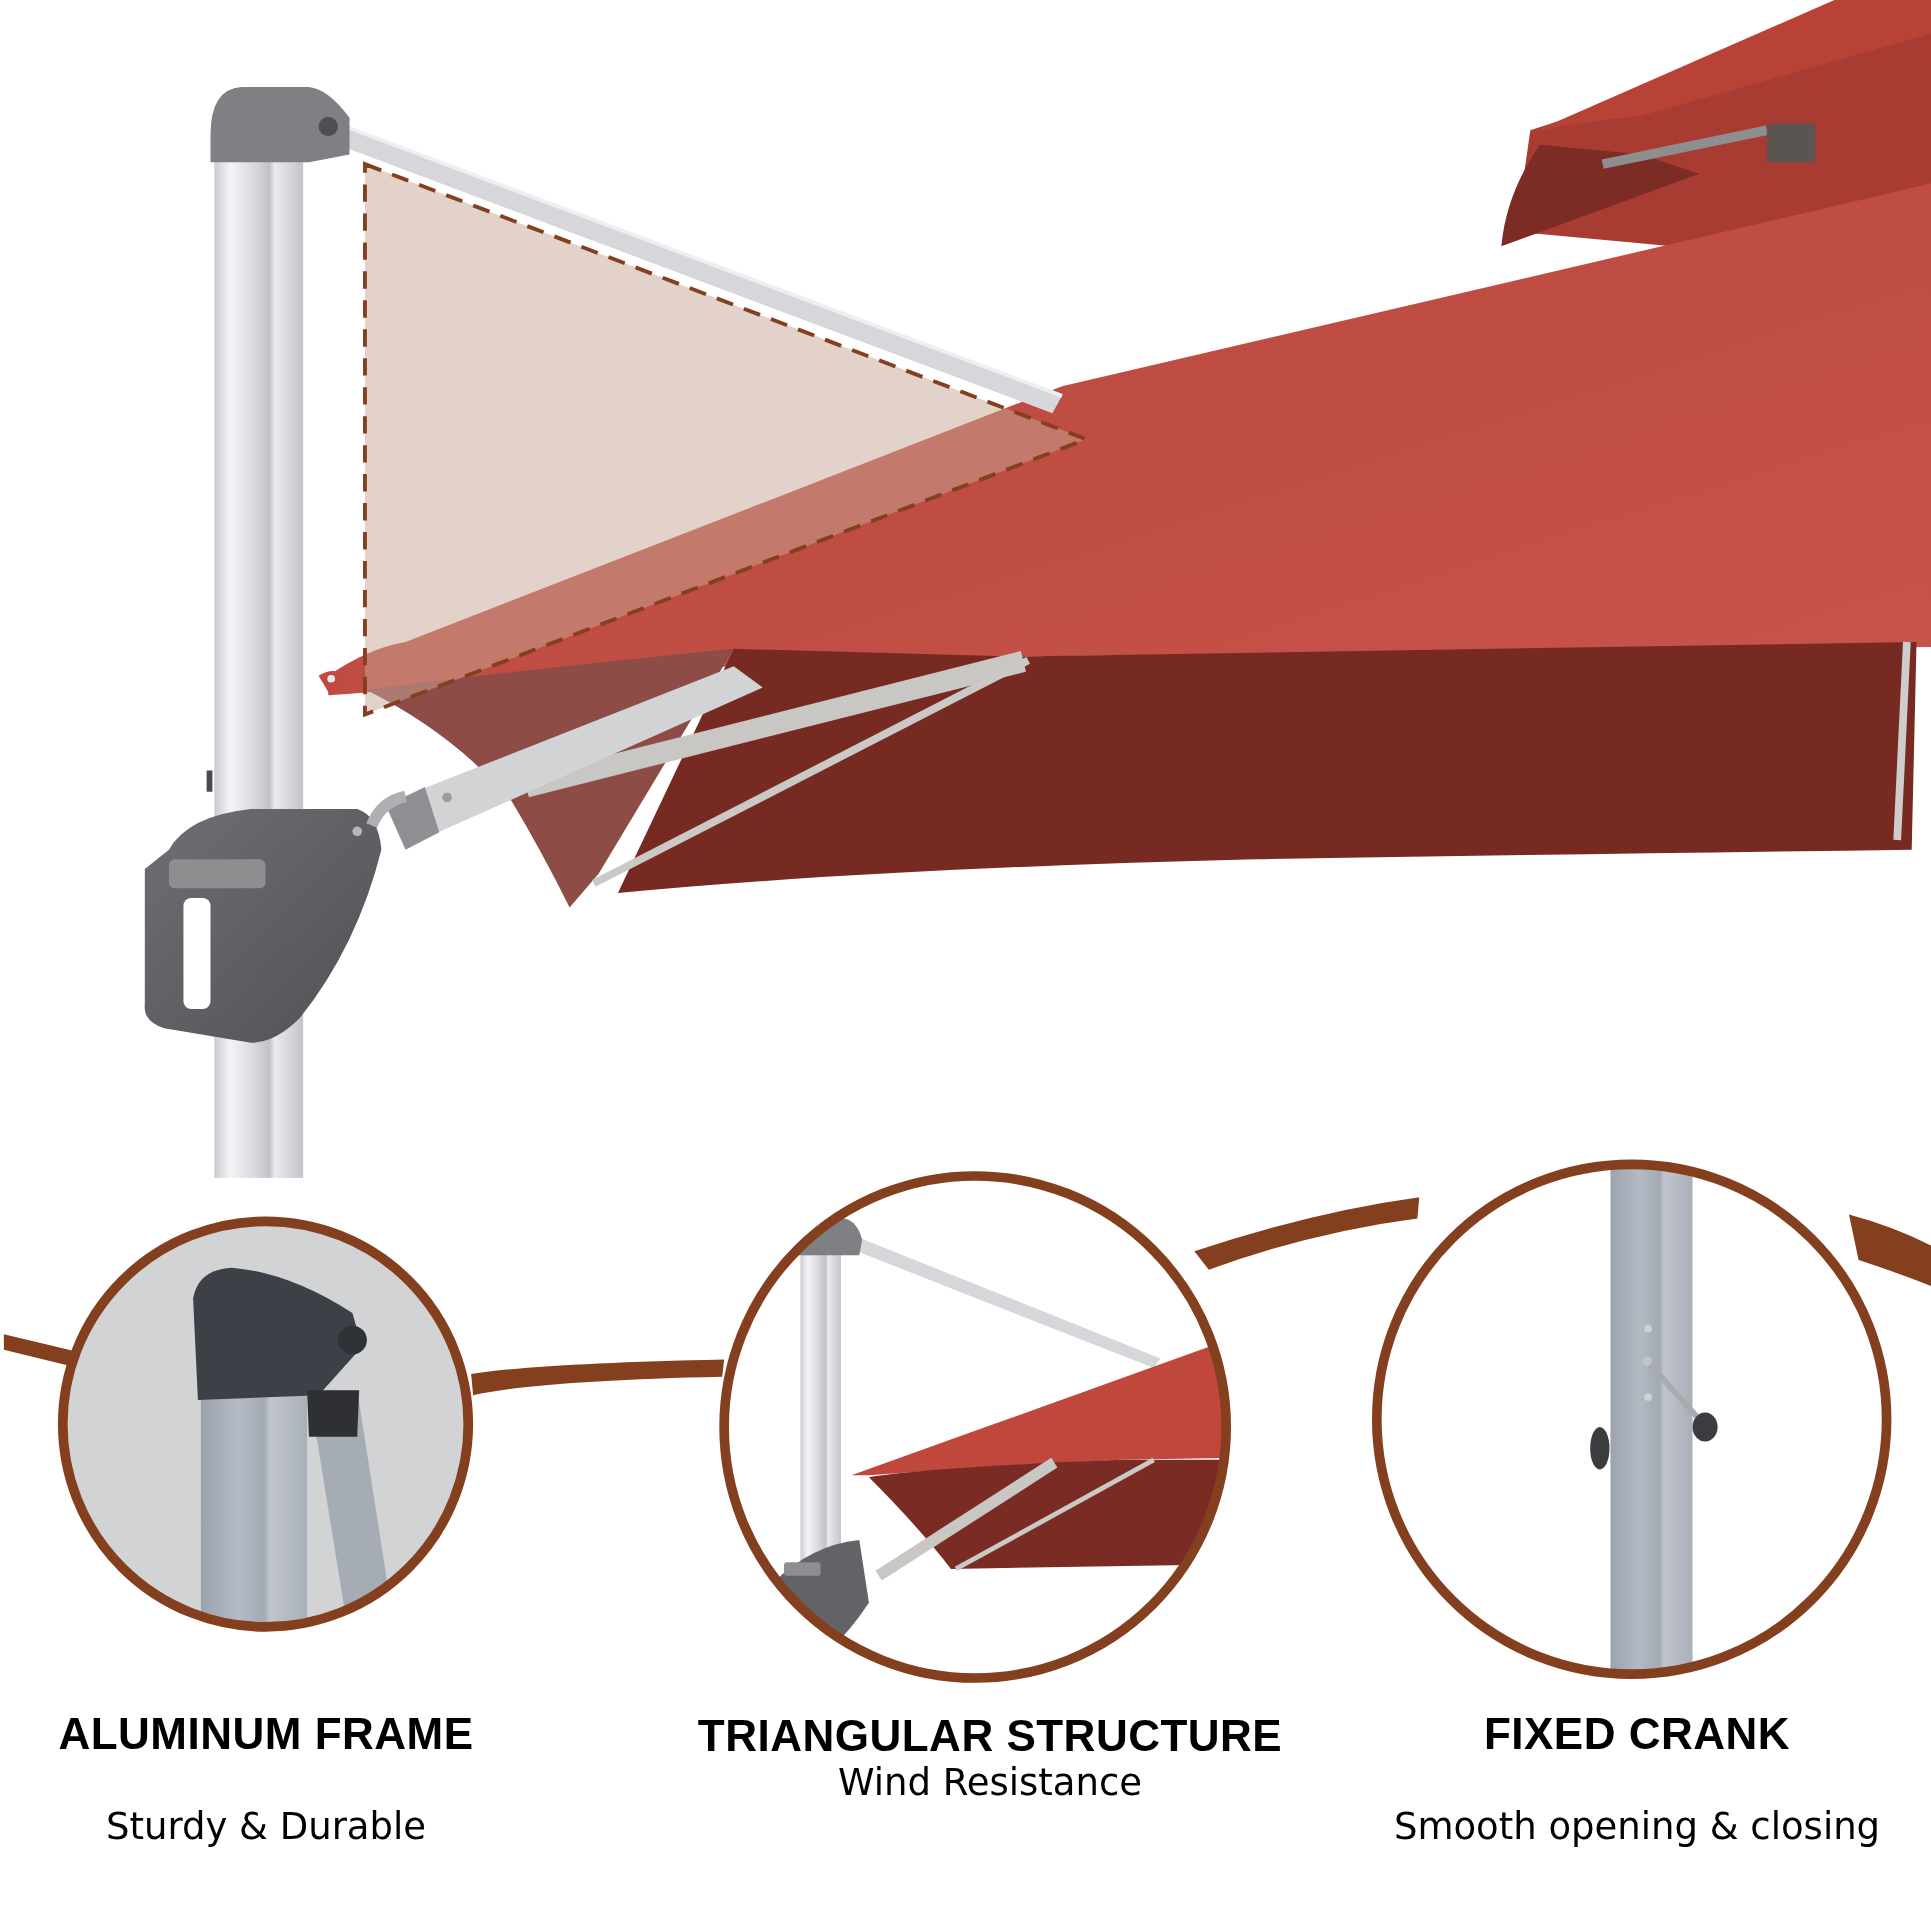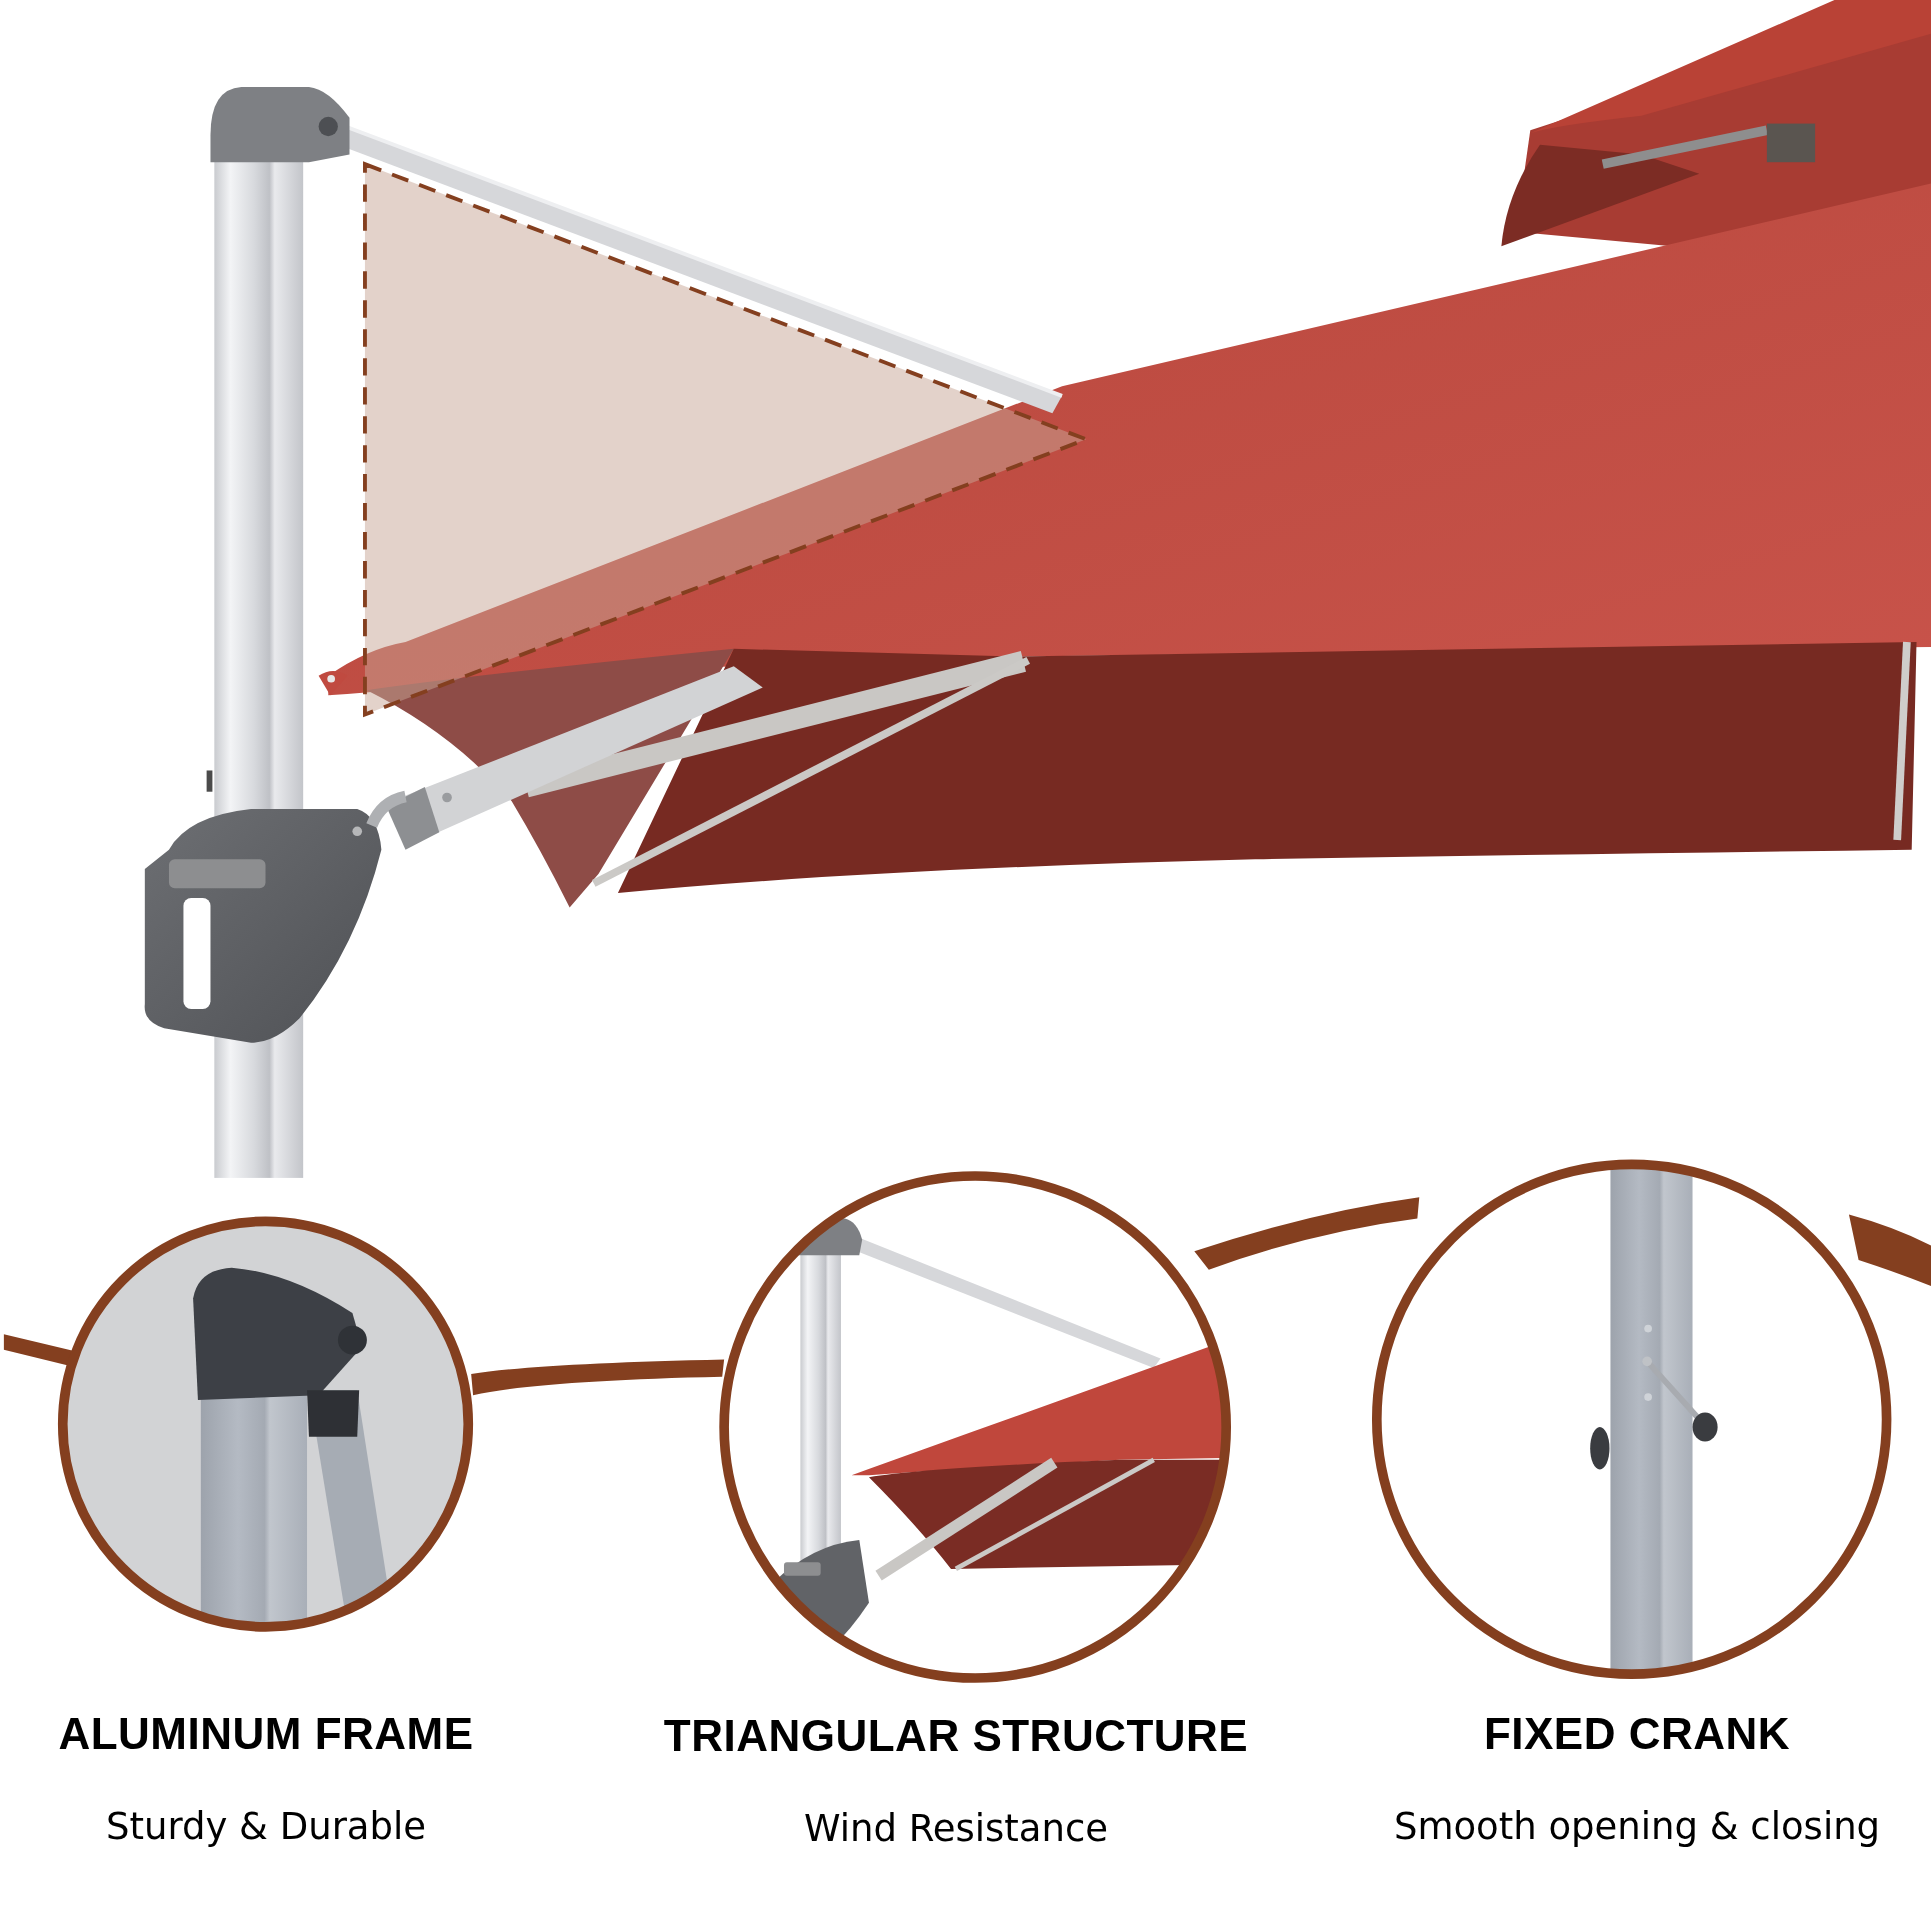--- a/index.html
+++ b/index.html
@@ -147,22 +147,22 @@
     </g>
     <circle cx="1690" cy="1470" r="264" fill="none" stroke="#843f1f" stroke-width="10"></circle>
   </g>
 </svg>
 
 <div class="label-block" style="left:-72px; top:1709px;">
   <div class="feature-title">ALUMINUM FRAME</div>
   <div class="feature-sub" style="margin-top:46px;">Sturdy &amp; Durable</div>
 </div>
 
-<div class="label-block" style="left:618px; top:1711px;">
+<div class="label-block" style="left:652px; top:1711px;">
   <div class="feature-title">TRIANGULAR STRUCTURE</div>
-  <div class="feature-sub" style="margin-top:46px;">Wind Resistance</div>
+  <div class="feature-sub" style="">Wind Resistance</div>
 </div>
 
 <div class="label-block" style="left:1299px; top:1709px;">
   <div class="feature-title">FIXED CRANK</div>
   <div class="feature-sub" style="margin-top:46px;">Smooth opening &amp; closing</div>
 </div>
 
 
 </body></html>

